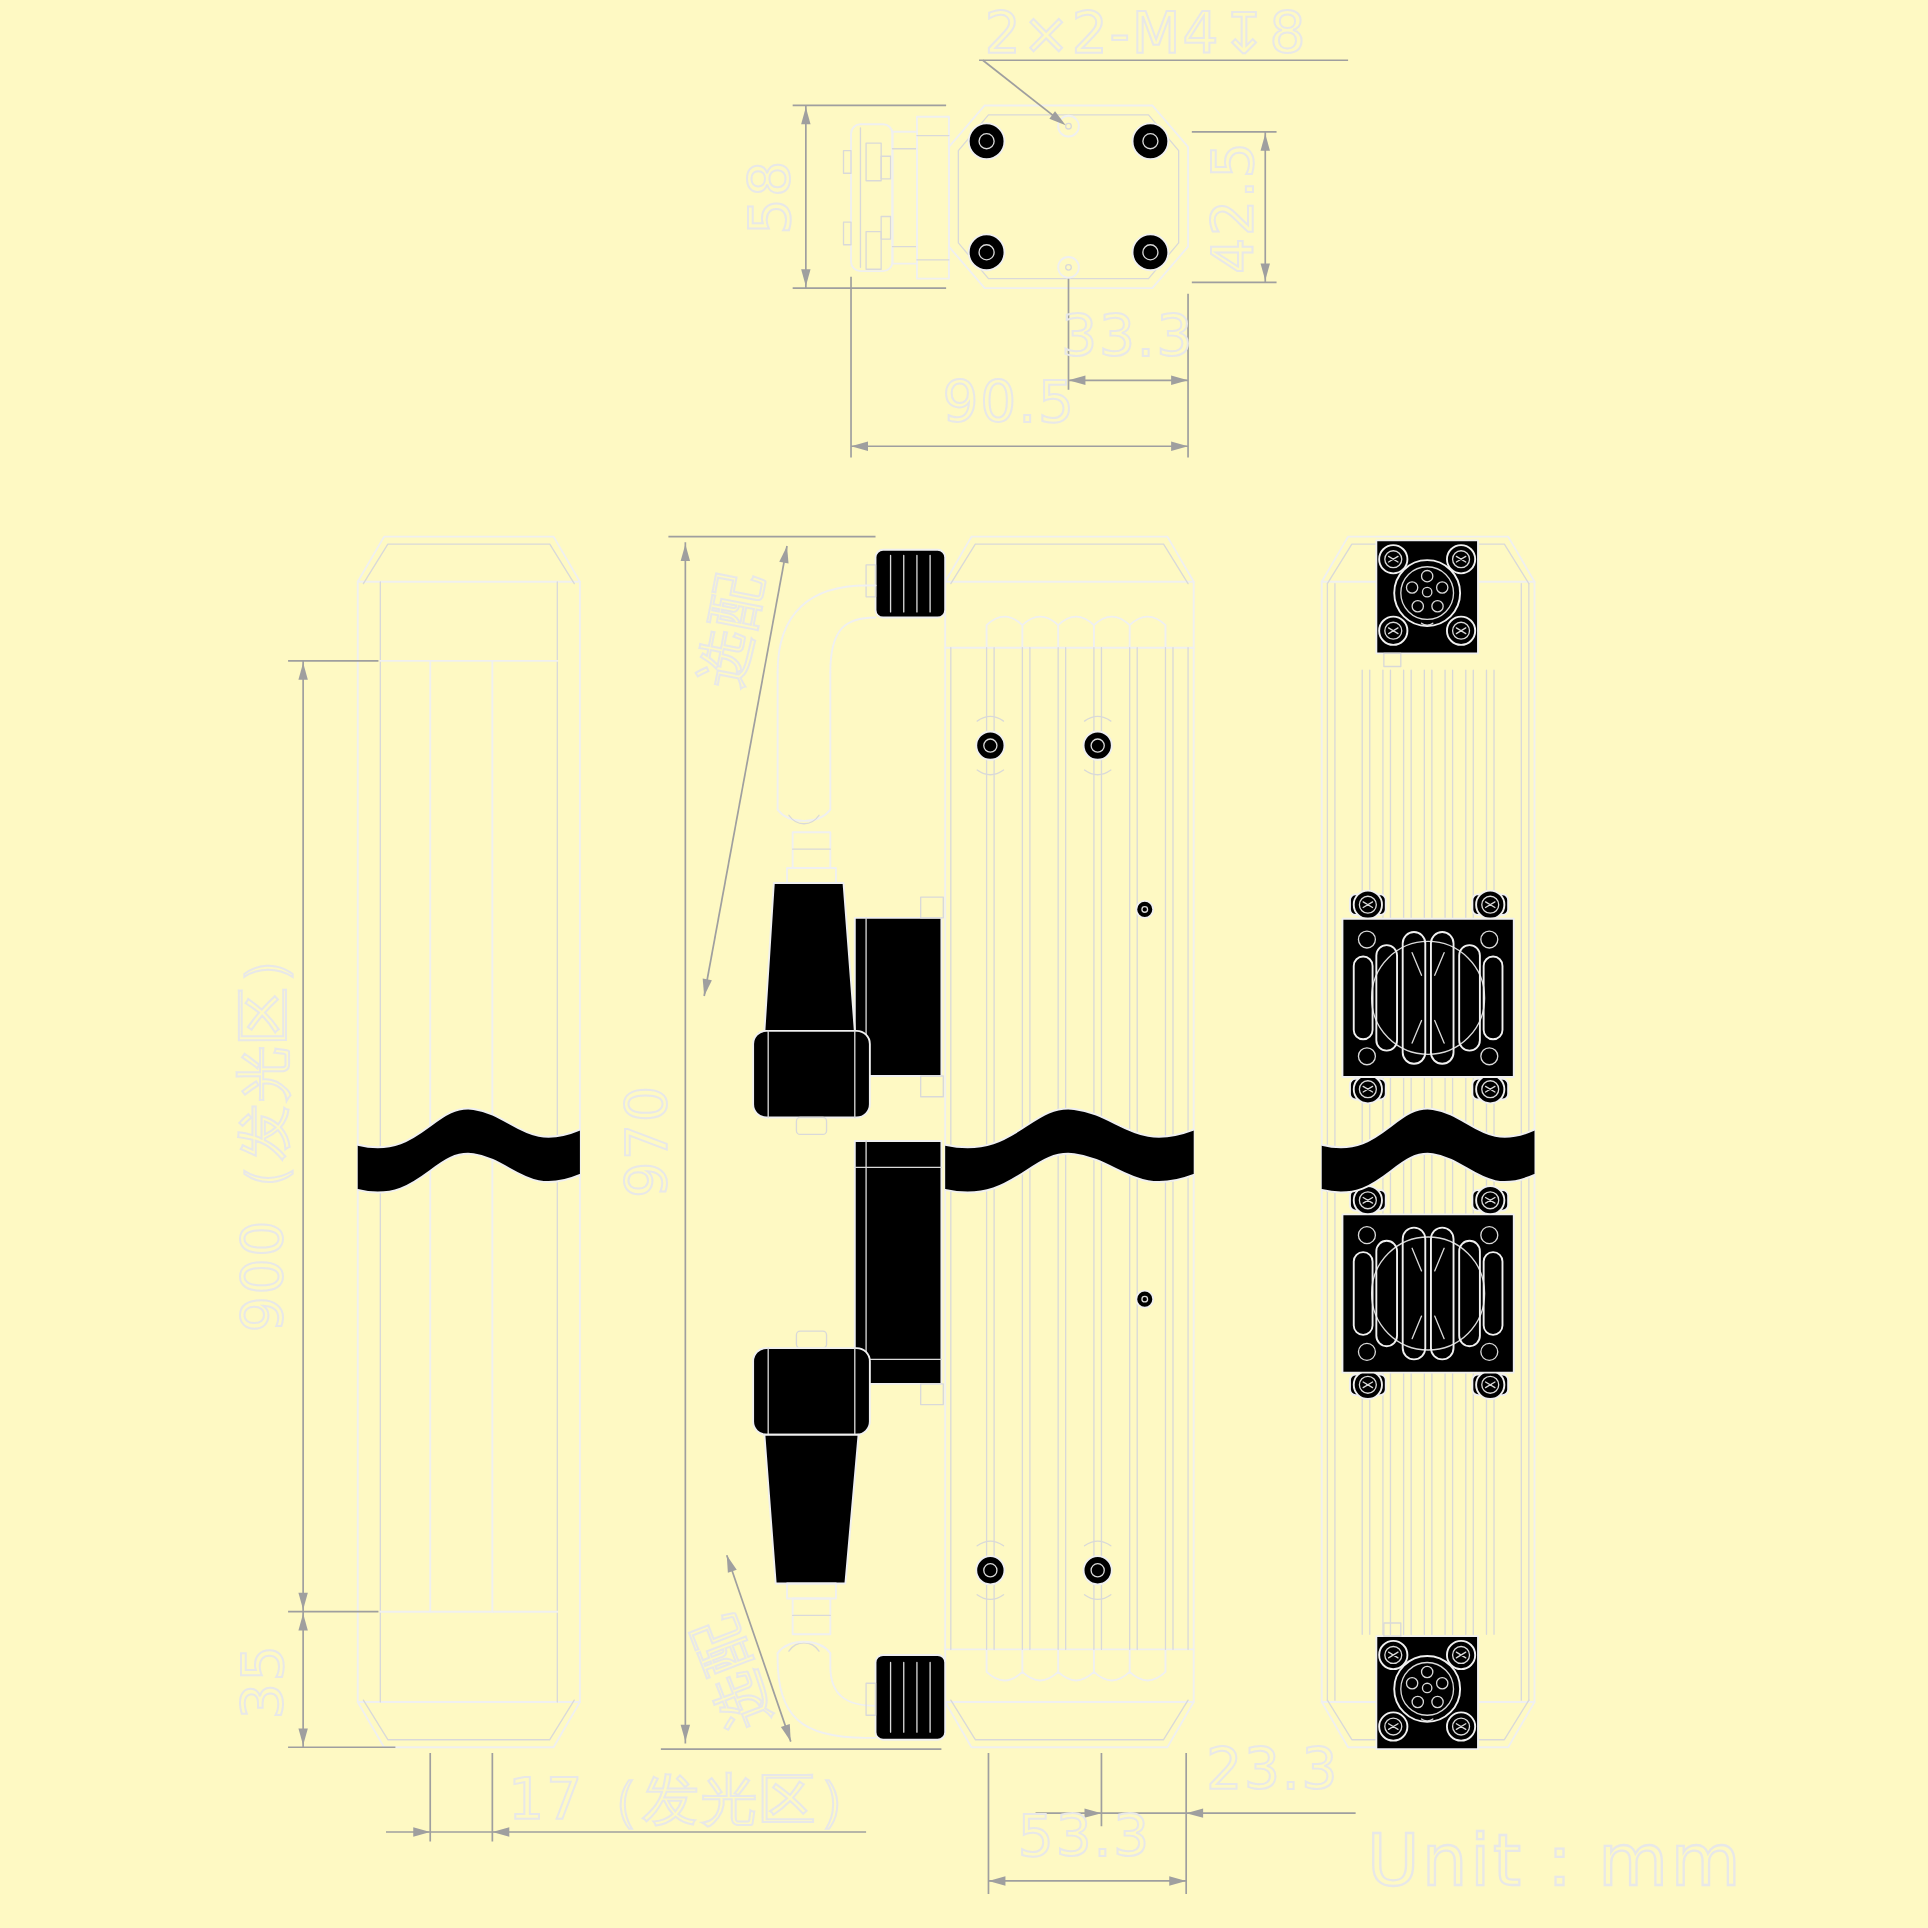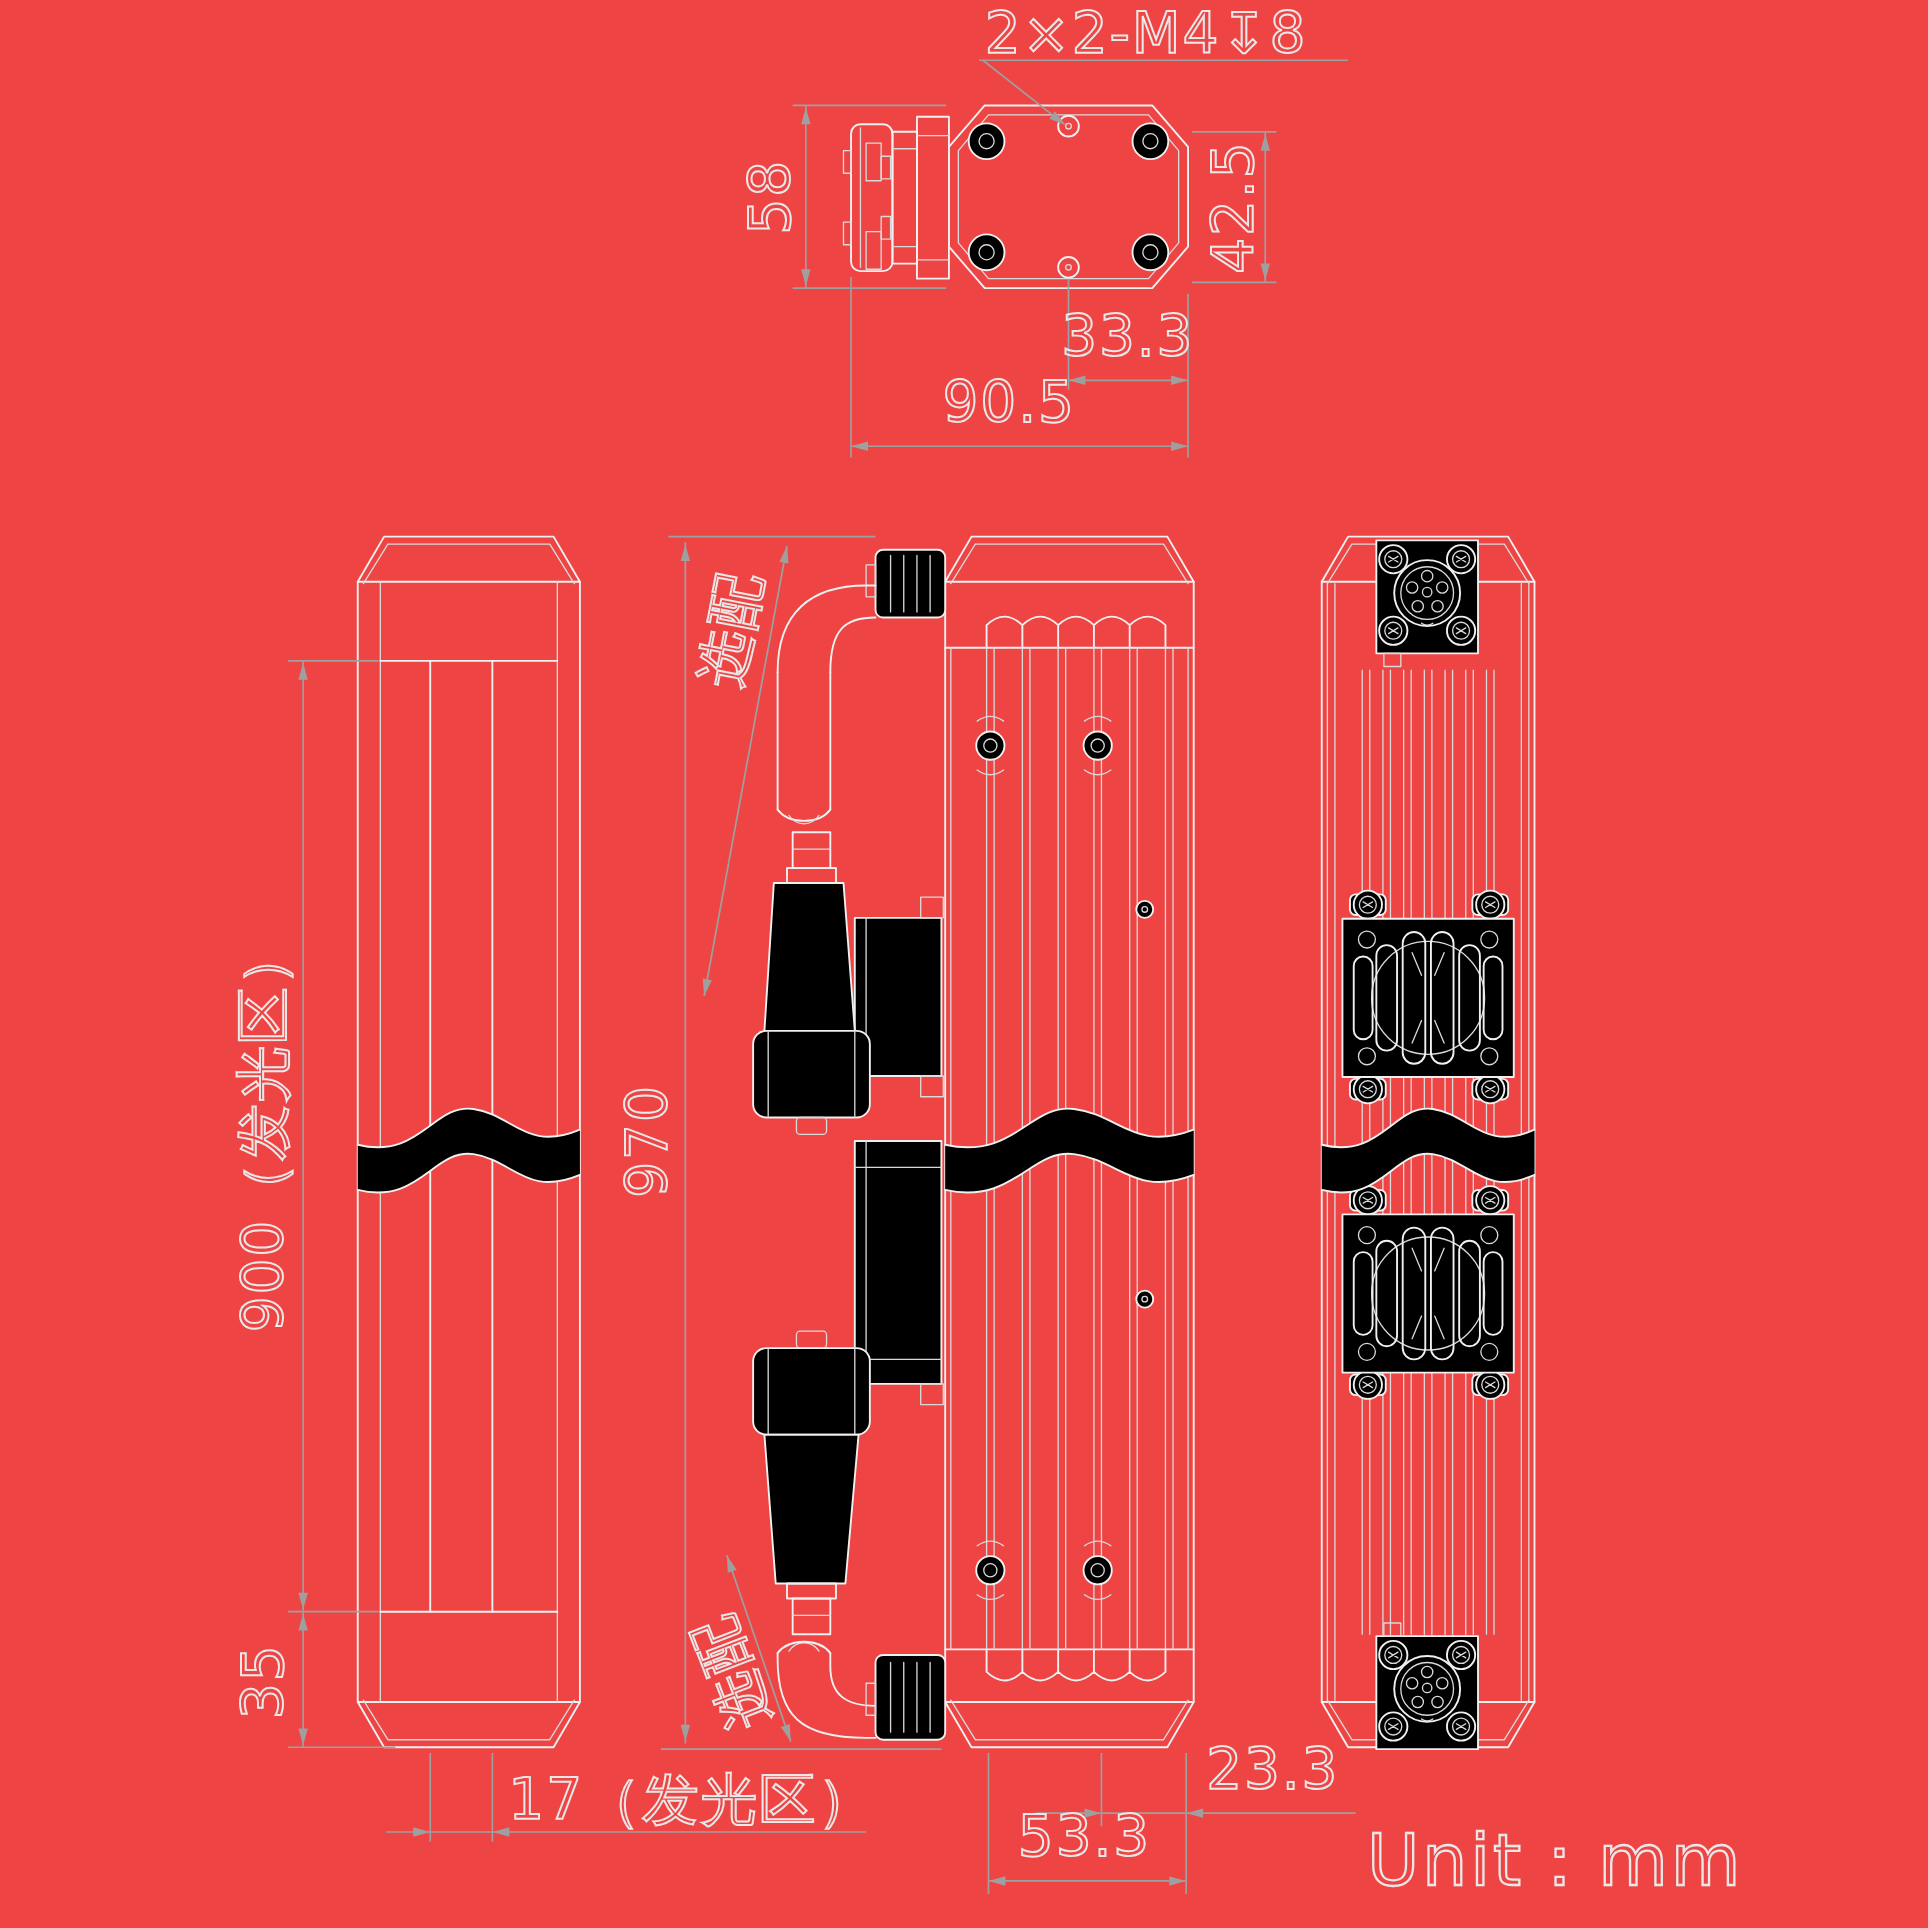--- a/index.html
+++ b/index.html
@@ -1,16 +1,16 @@
 <!DOCTYPE html>
 <html style="font-size:15px"><head>
 <meta charset="utf-8">
 <style>
   html,body{margin:0;padding:0;background:#000;}
-  .stage{position:relative;width:1928px;height:1928px;background:#ef4444;overflow:hidden;}
+  .stage{position:relative;width:1928px;height:1928px;background:#fef9c3;overflow:hidden;}
   svg{display:block;}
   .geo{stroke:#f0f0f0;stroke-width:2;fill:none;stroke-linejoin:round;stroke-linecap:round;}
   .geo2{stroke:#d9d9d9;stroke-width:1.4;fill:none;stroke-linejoin:round;stroke-linecap:round;}
   .gfill{fill:#000;stroke:#f0f0f0;stroke-width:2;stroke-linejoin:round;}
   .dim{stroke:#9f9f9f;stroke-width:1.8;fill:none;}
   .dimarrow{fill:#9f9f9f;stroke:none;}
   .dimtext{font-family:"DejaVu Sans",sans-serif;font-size:60px;fill:none;stroke:#e8e8e8;stroke-width:2.1;letter-spacing:2px;}
   .unittext{font-family:"DejaVu Sans",sans-serif;font-size:76px;fill:none;stroke:#e8e8e8;stroke-width:2.4;letter-spacing:3px;}
 </style>
 </head>

